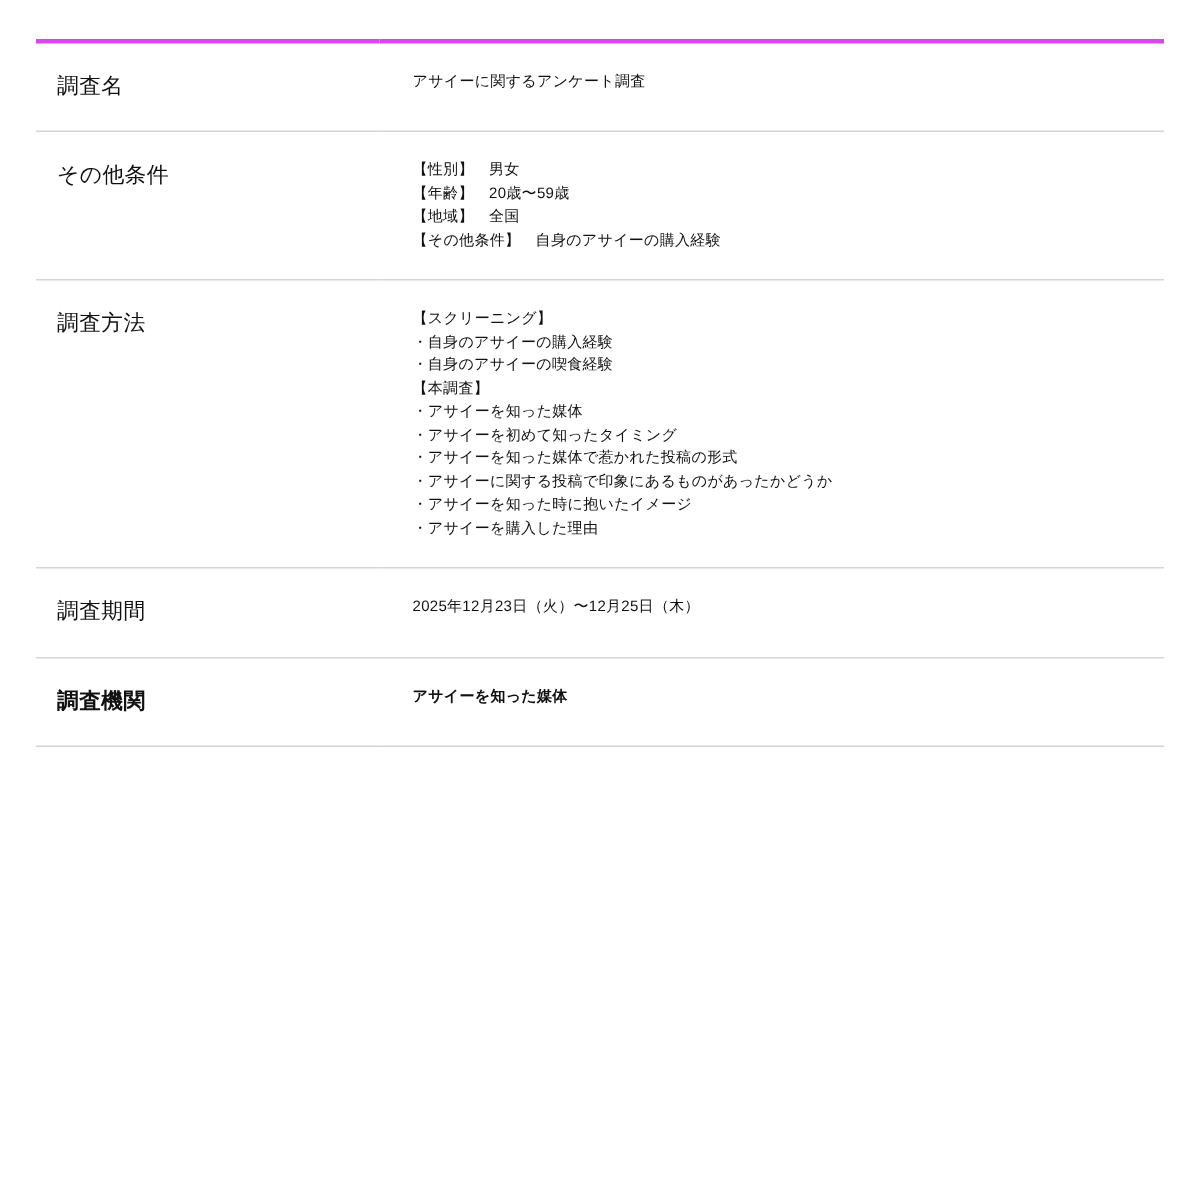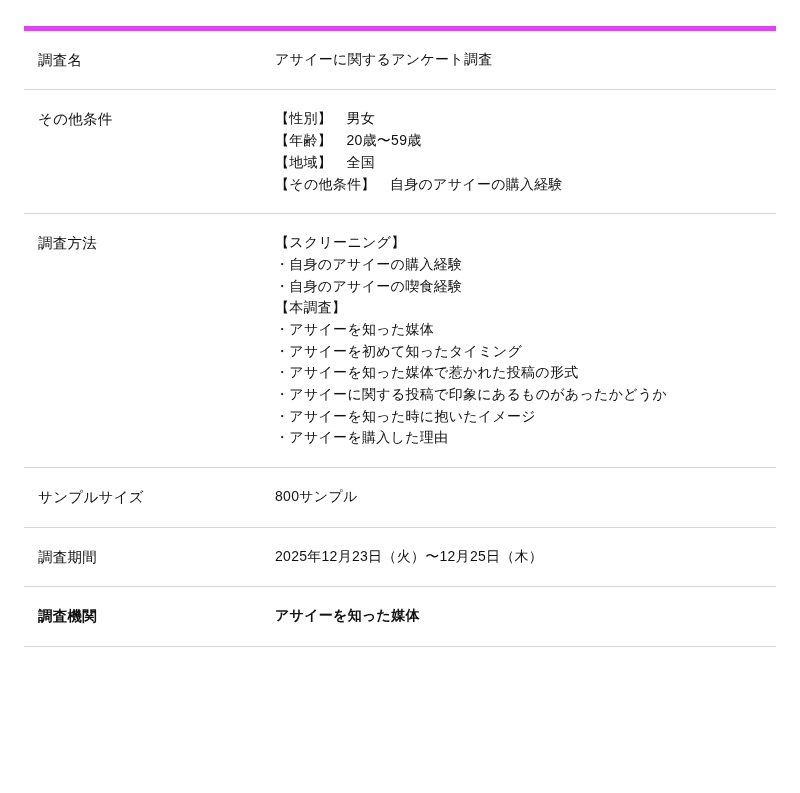--- a/index.html
+++ b/index.html
@@ -18,21 +18,21 @@
     width: 800px;
     height: 793px;
     box-sizing: border-box;
     padding: 26px 24px 0 24px;
     background: #ffffff;
   }
   table.survey-table {
     width: 752px;
     border-collapse: collapse;
     table-layout: fixed;
-    border-top: 5px solid #d946ef;
+    border-top: 3px solid #d946ef;
     border-bottom: 1px solid #d5d5d5;
   }
   table.survey-table tr {
     border-bottom: 1px solid #d5d5d5;
   }
   table.survey-table tr:last-child {
     border-bottom: none;
     font-weight: bold;
   }
   td.label-cell {
@@ -40,21 +40,21 @@
     vertical-align: top;
     padding: 18px 0 18px 14px;
     font-size: 14.5px;
     line-height: 1.55;
     color: #111111;
     letter-spacing: 0.02em;
   }
   td.value-cell {
     vertical-align: top;
     padding: 18px 12px 18px 22px;
-    font-size: 14px;
+    font-size: 10px;
     line-height: 1.55;
     color: #111111;
     letter-spacing: 0.02em;
   }
   .value-line {
     display: block;
     white-space: pre;
   }
 </style>
 </head>
@@ -90,26 +90,20 @@
           <span class="value-line">【本調査】</span>
           <span class="value-line">・アサイーを知った媒体</span>
           <span class="value-line">・アサイーを初めて知ったタイミング</span>
           <span class="value-line">・アサイーを知った媒体で惹かれた投稿の形式</span>
           <span class="value-line">・アサイーに関する投稿で印象にあるものがあったかどうか</span>
           <span class="value-line">・アサイーを知った時に抱いたイメージ</span>
           <span class="value-line">・アサイーを購入した理由</span>
         </td>
       </tr>
 
-      <tr>
-        <td class="label-cell">サンプルサイズ</td>
-        <td class="value-cell">
-          <span class="value-line">800サンプル</span>
-        </td>
-      </tr>
 
 
       <tr>
         <td class="label-cell">調査期間</td>
         <td class="value-cell">
           <span class="value-line">2025年12月23日（火）〜12月25日（木）</span>
         </td>
       </tr>
 
 

